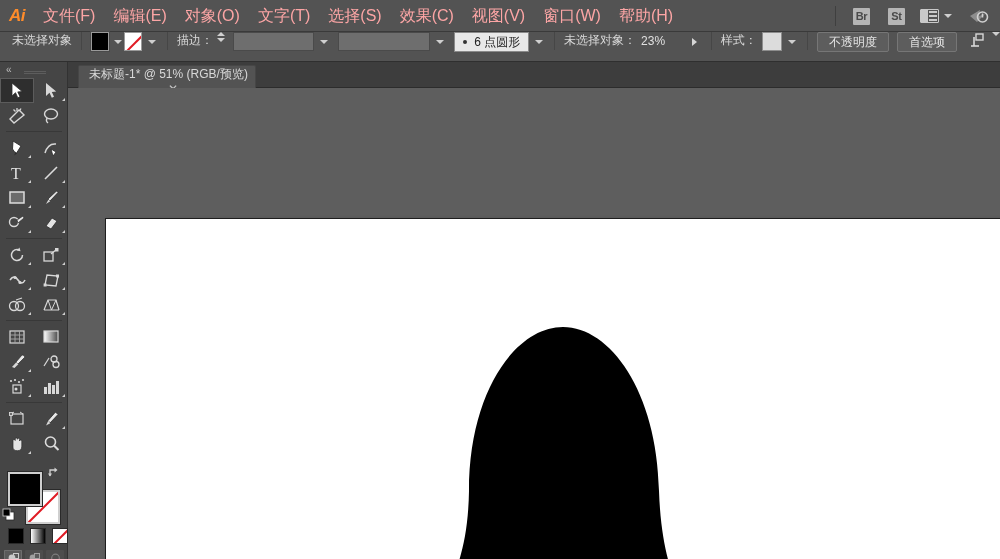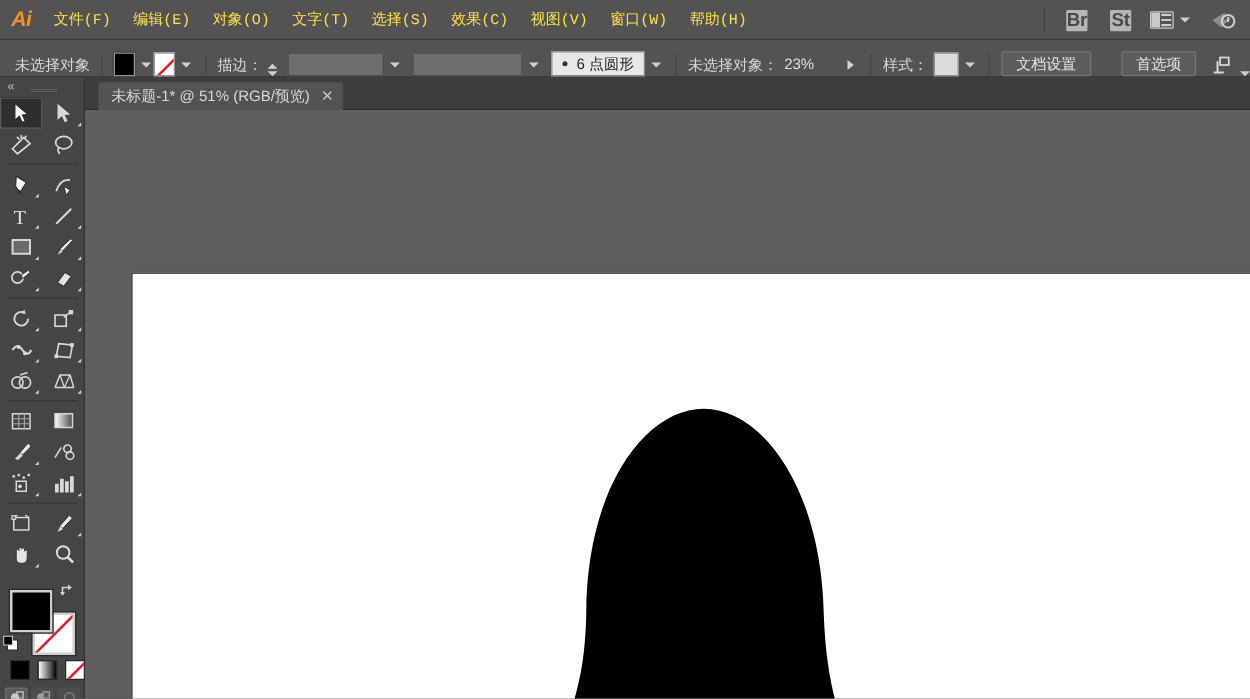--- a/index.html
+++ b/index.html
@@ -16,47 +16,47 @@
     position:absolute; left:0; top:0; width:1000px; height:32px;
     background:#535353; display:flex; align-items:flex-start;
     border-bottom:1px solid #3a3a3a;
   }
   .ai-logo {
     width:34px; height:32px; display:flex; align-items:center; justify-content:center;
     color:#ff8c2b; font-weight:bold; font-size:17px; font-style:italic;
     letter-spacing:-0.5px;
   }
   .menu-item {
-    padding:0 9px; height:32px; line-height:32px; font-size:12px; color:#fde047;
-    white-space:nowrap; cursor:default;font-family:Liberation Mono, monospace;
+    padding:0 9px; height:32px; line-height:32px; font-size:16px; color:#fca5a5;
+    white-space:nowrap; cursor:default;
   }
   .menubar-right { margin-left:auto; display:flex; align-items:center; padding-right:10px; height:32px; }
   .mb-sep { width:1px; height:20px; background:#3f3f3f; margin:0 8px; }
   .badge-btn {
     width:17px; height:17px; background:#b5b5b5; color:#4a4a4a;
-    font-size:15px; font-weight:bold; display:flex; align-items:center; justify-content:center;
+    font-size:11px; font-weight:bold; display:flex; align-items:center; justify-content:center;
     border-radius:1px; margin:0 9px; letter-spacing:-0.3px;
   }
   .arrange-btn { display:flex; align-items:center; margin:0 6px; }
   .arrange-ico {
     width:19px; height:14px; border:1.5px solid #c9c9c9; border-radius:1px;
     display:flex; overflow:hidden;
   }
   .arrange-ico i { display:block; width:7px; border-right:1.5px solid #c9c9c9; background:#c9c9c9; }
   .arrange-ico u { flex:1; background:
      linear-gradient(#c9c9c9 0 2px, transparent 2px 4px, #c9c9c9 4px 6px, transparent 6px 8px, #c9c9c9 8px 10px);
      margin:1px; }
   .chev { width:0;height:0;border-left:4px solid transparent;border-right:4px solid transparent;
           border-top:4px solid #cfcfcf; margin-left:5px; }
   .search-ico { width:22px;height:18px; position:relative; margin-left:10px; }
 
   
   .controlbar {
     position:absolute; left:0; top:32px; width:1000px; height:30px;
-    background:#535353; display:flex; align-items:flex-end; padding-left:12px;
+    background:#535353; display:flex; align-items:flex-start; padding-left:12px;
     border-bottom:1px solid #2f2f2f; font-size:12px; color:#d6d6d6;
   }
   .cb-label { color:#d8d8d8; font-size:12px; white-space:nowrap; }
   .cb-sep { width:1px; height:18px; background:#464646; margin:0 9px; }
   .swatch-fill {
     width:19px; height:19px; background:#000; border:1px solid #9a9a9a; outline:1px solid #4a4a4a;
   }
   .swatch-stroke {
     width:19px; height:19px; background:#fff; border:1px solid #9a9a9a; position:relative; overflow:hidden;
   }
@@ -98,21 +98,21 @@
   .align-ico { width:19px;height:17px;position:relative;margin-left:4px; }
 
   
   .tabbar {
     position:absolute; left:68px; top:62px; width:932px; height:26px;
     background:#3d3d3d; border-bottom:1px solid #2c2c2c;
   }
   .doctab {
     position:absolute; left:10px; top:3px; height:23px; background:#535353;
     display:flex; align-items:center; padding:0 7px 0 10px; font-size:12px; color:#d8d8d8;
-    border:1px solid #464646; border-bottom:none; border-radius:2px 2px 0 0;
+    border:1px solid #464646; border-bottom:none; border-radius:2px 2px 0 0;flex-direction:column;
   }
   .tab-close { margin-left:9px; font-size:12px; color:#c8c8c8; line-height:1; }
 
   
   .toolpanel {
     position:absolute; left:0; top:62px; width:68px; height:497px; background:#454545;
     border-right:1px solid #323232;
   }
   .tp-head { height:16px; position:relative; }
   .tp-collapse { position:absolute; left:6px; top:2px; font-size:10px; color:#bdbdbd; letter-spacing:-1px; }
@@ -253,22 +253,22 @@
     <div class="cb-sep"></div>
 
     <div class="cb-label">样式：</div>
     <div class="style-swatch" style="margin-left:5px"></div>
     <div class="dd-arrow">
         <i></i>
       </div>
 
     <div class="cb-sep"></div>
 
-    <div class="cb-btn">文档设置</div>
-    <div class="cb-btn" style="margin-left:24px">首选项</div>
+    <div class="cb-btn">不透明度</div>
+    <div class="cb-btn" style="margin-left:8px">首选项</div>
 
     <div class="align-ico" style="margin-left:12px">
       <svg width="19" height="17" viewBox="0 0 19 17">
         <path d="M2 14 h8" stroke="#d8d8d8" stroke-width="1.6"></path>
         <path d="M5 14 v-9" stroke="#d8d8d8" stroke-width="1.6"></path>
         <rect x="7" y="2" width="7" height="6" fill="none" stroke="#d8d8d8" stroke-width="1.4"></rect>
       </svg>
     </div>
     <div class="chev" style="margin-left:4px"></div>
   </div>

